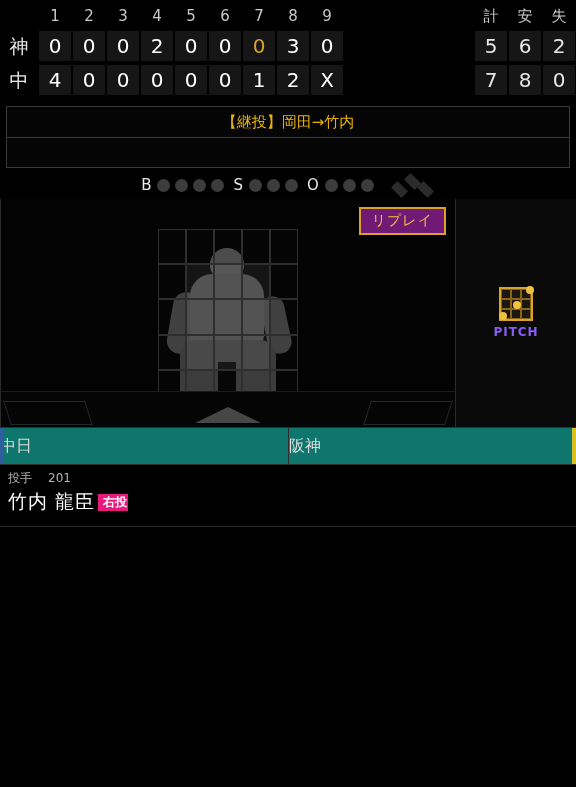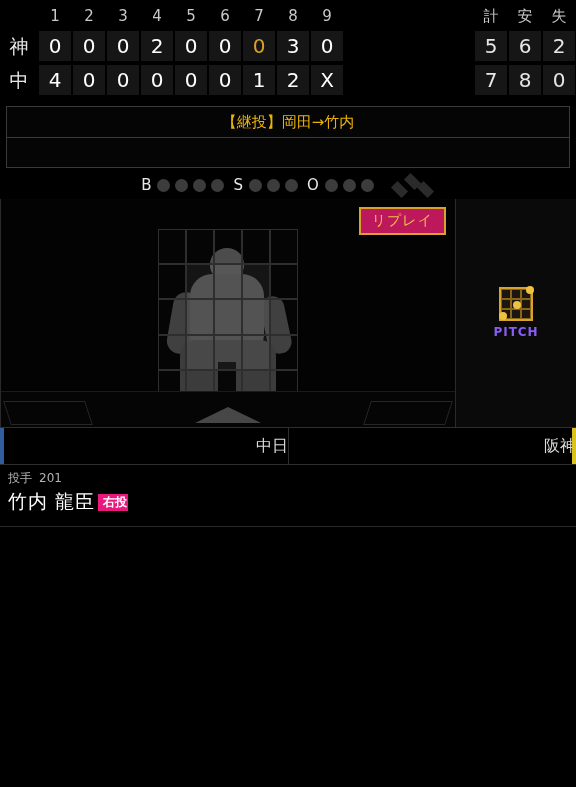--- a/index.html
+++ b/index.html
@@ -255,21 +255,21 @@
     border-right: 33px solid transparent;
     border-bottom: 16px solid #474747;
   }
 
   .replay-btn {
     position: absolute;
     right: 9px;
     top: 8px;
     border: 2px solid #d9a22b;
     color: #f0c040;
-    background: #be185d;
+    background: #701a75;
     font-size: 14px;
     padding: 3px 11px;
     letter-spacing: 1px;
     cursor: pointer;
   }
 
   
   .pitch-icon {
     position: relative;
     width: 34px; height: 34px;
@@ -295,25 +295,25 @@
     height: 38px;
     background: #121212;
     border-top: 1px solid #2e2e2e;
     border-bottom: 1px solid #2e2e2e;
     flex: 0 0 auto;
   }
   .team-tab {
     flex: 1 1 50%;
     display: flex;
     align-items: center;
-    justify-content: flex-end;
+    justify-content: flex-start;
     color: #dcdcdc;
     font-size: 16px;
     position: relative;
-    background: #000000;
+    background: #0f766e;
     cursor: pointer;
   }
   .team-tab + .team-tab { border-left: 1px solid #2e2e2e; }
   .team-tab .accent {
     position: absolute;
     top: 0; bottom: 0;
     width: 4px;
   }
   .team-tab.home .accent  { left: 0;  background: #2f5d9e; }
   .team-tab.away .accent  { right: 0; background: #d9c21e; }
@@ -330,21 +330,21 @@
     padding: 5px 8px 0 8px;
     position: relative;
   }
   .player-col + .player-col { border-left: 1px solid #2a2a2a; }
 
   .role-line {
     color: #b4b4b4;
     font-size: 12px;
     line-height: 16px;
   }
-  .role-num { color: #b4b4b4; margin-left: 7px; font-size: 12px; }
+  .role-num { color: #b4b4b4; margin-left: 16px; font-size: 12px; }
 
   .name-line {
     display: flex;
     align-items: center;
     gap: 3px;
     margin-top: 3px;
   }
   .player-name {
     color: #ffffff;
     font-size: 19px;

